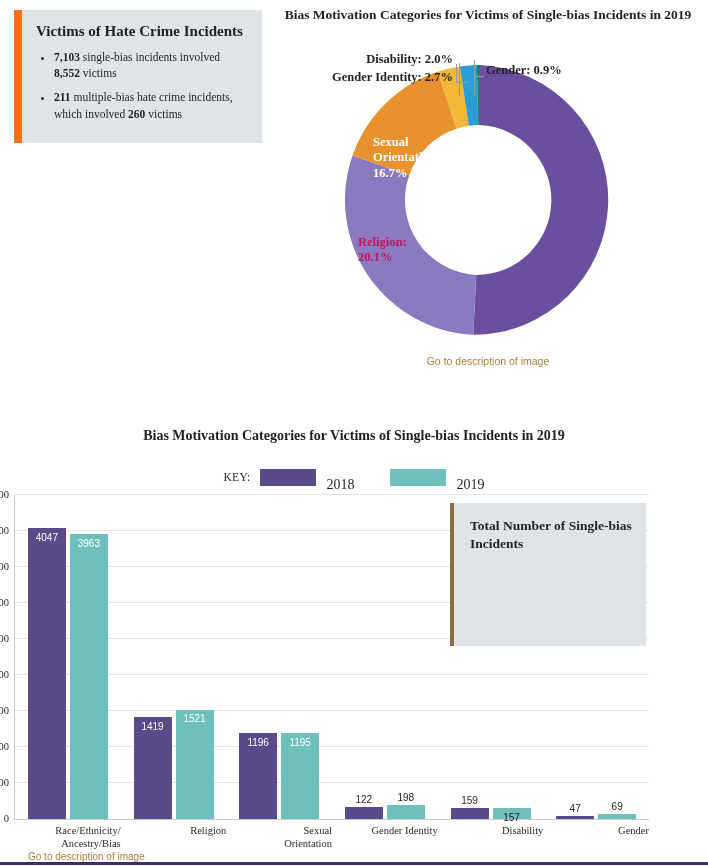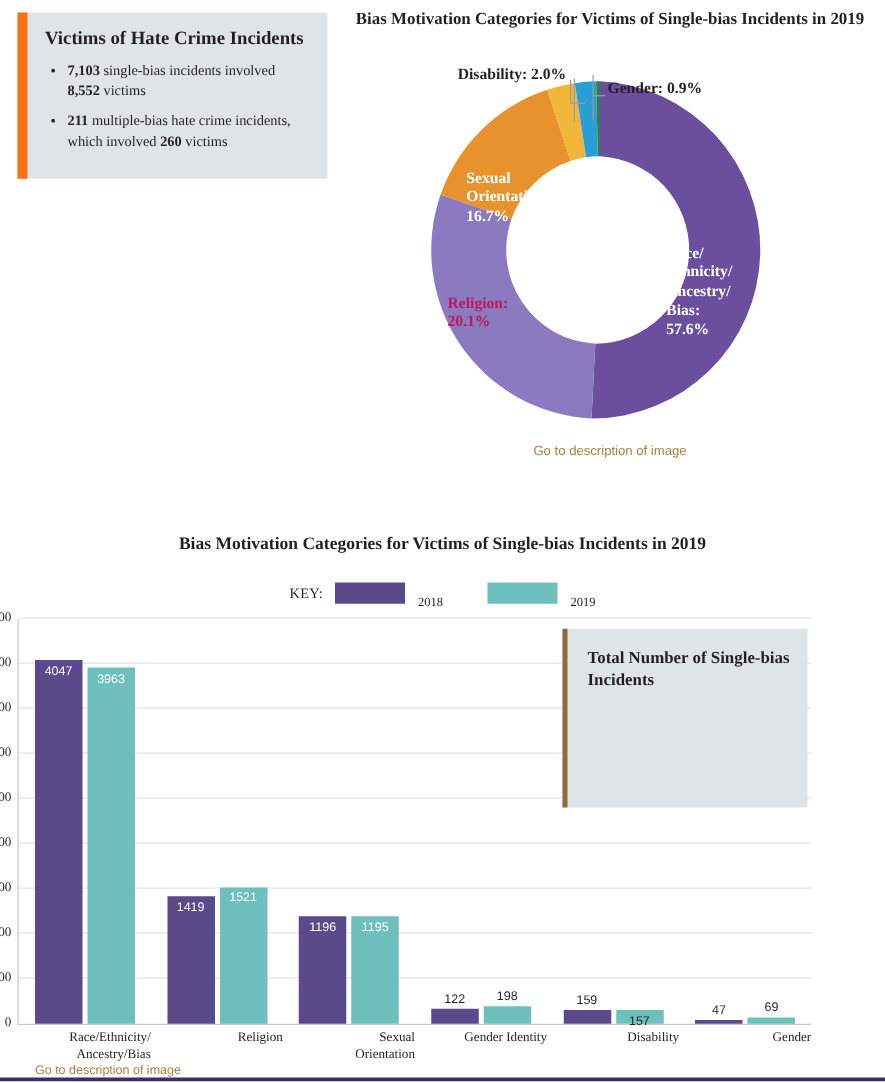--- a/index.html
+++ b/index.html
@@ -116,21 +116,21 @@
     margin-right: 10px;
     letter-spacing: .3px;
   }
   #key-row .swatch {
     width: 56px;
     height: 17px;
     display: inline-block;
   }
   #key-row .swatch-text {
     margin: 16px 36px 0 10px;
-    font-size: 10px;
+    font-size: 14px;
     text-align: right;
   }
   #key-row .swatch-text.last { margin-right: 0; }
 
   #plot {
     position: absolute;
     left: 14px;
     top: 495px;
     width: 635px;
     height: 325px;
@@ -251,37 +251,31 @@
 
         <path d="M -42.31 -128.21 A 135 135 0 0 1 -20.13 -133.49 L -11.18 -74.16 A 75 75 0 0 0 -23.51 -71.23 Z" fill="#f2b738"></path>
 
         <path d="M -20.13 -133.49 A 135 135 0 0 1 -3.14 -134.96 L -1.74 -74.98 A 75 75 0 0 0 -11.18 -74.16 Z" fill="#2a9fd6"></path>
 
         <path d="M -3.14 -134.96 A 135 135 0 0 1 0 -135 L 0 -75 A 75 75 0 0 0 -1.74 -74.98 Z" fill="#2f7f4f"></path>
       </g>
     </svg>
   </div>
 
-  <div class="donut-label" style="left:265px; top:195px; width:90px; color:#ffffff; text-align:left;">
-    <span style="white-space:pre-line">Race/
-Ethnicity/
-Ancestry/
-Bias:
-57.6%</span>
-  </div>
   <div class="donut-label" style="left:90px; top:235px; width:100px; color:#be185d; text-align:left;">
     <span style="white-space:pre-line">Religion:
 20.1%</span>
   </div>
   <div class="donut-label" style="left:105px; top:135px; width:95px; color:#ffffff; text-align:left;">
     <span style="white-space:pre-line">Sexual
 Orientation:
 16.7%</span>
   </div>
 
+  <div class="donut-label" style="left:10px; top:70px; width:175px; text-align:right; color:#231f20;">Gender Identity: 2.7%</div>
   <div class="donut-label" style="left:60px; top:52px; width:125px; text-align:right; color:#231f20;">Disability: 2.0%</div>
   <div class="donut-label" style="left:218px; top:63px; width:160px; text-align:left; color:#231f20;">Gender: 0.9%</div>
 
   <div class="donut-leader" style="left:188px; top:82px; width:12px; height:1px;"></div>
   <div class="donut-leader" style="left:188px; top:64px; width:1px; height:18px;"></div>
   <div class="donut-leader" style="left:191px; top:63px; width:1px; height:34px;"></div>
   <div class="donut-leader" style="left:206px; top:60px; width:1px; height:36px;"></div>
   <div class="donut-leader" style="left:206px; top:76px; width:10px; height:1px;"></div>
 
   <a id="link-desc-1" href="#">Go to description of image</a>

